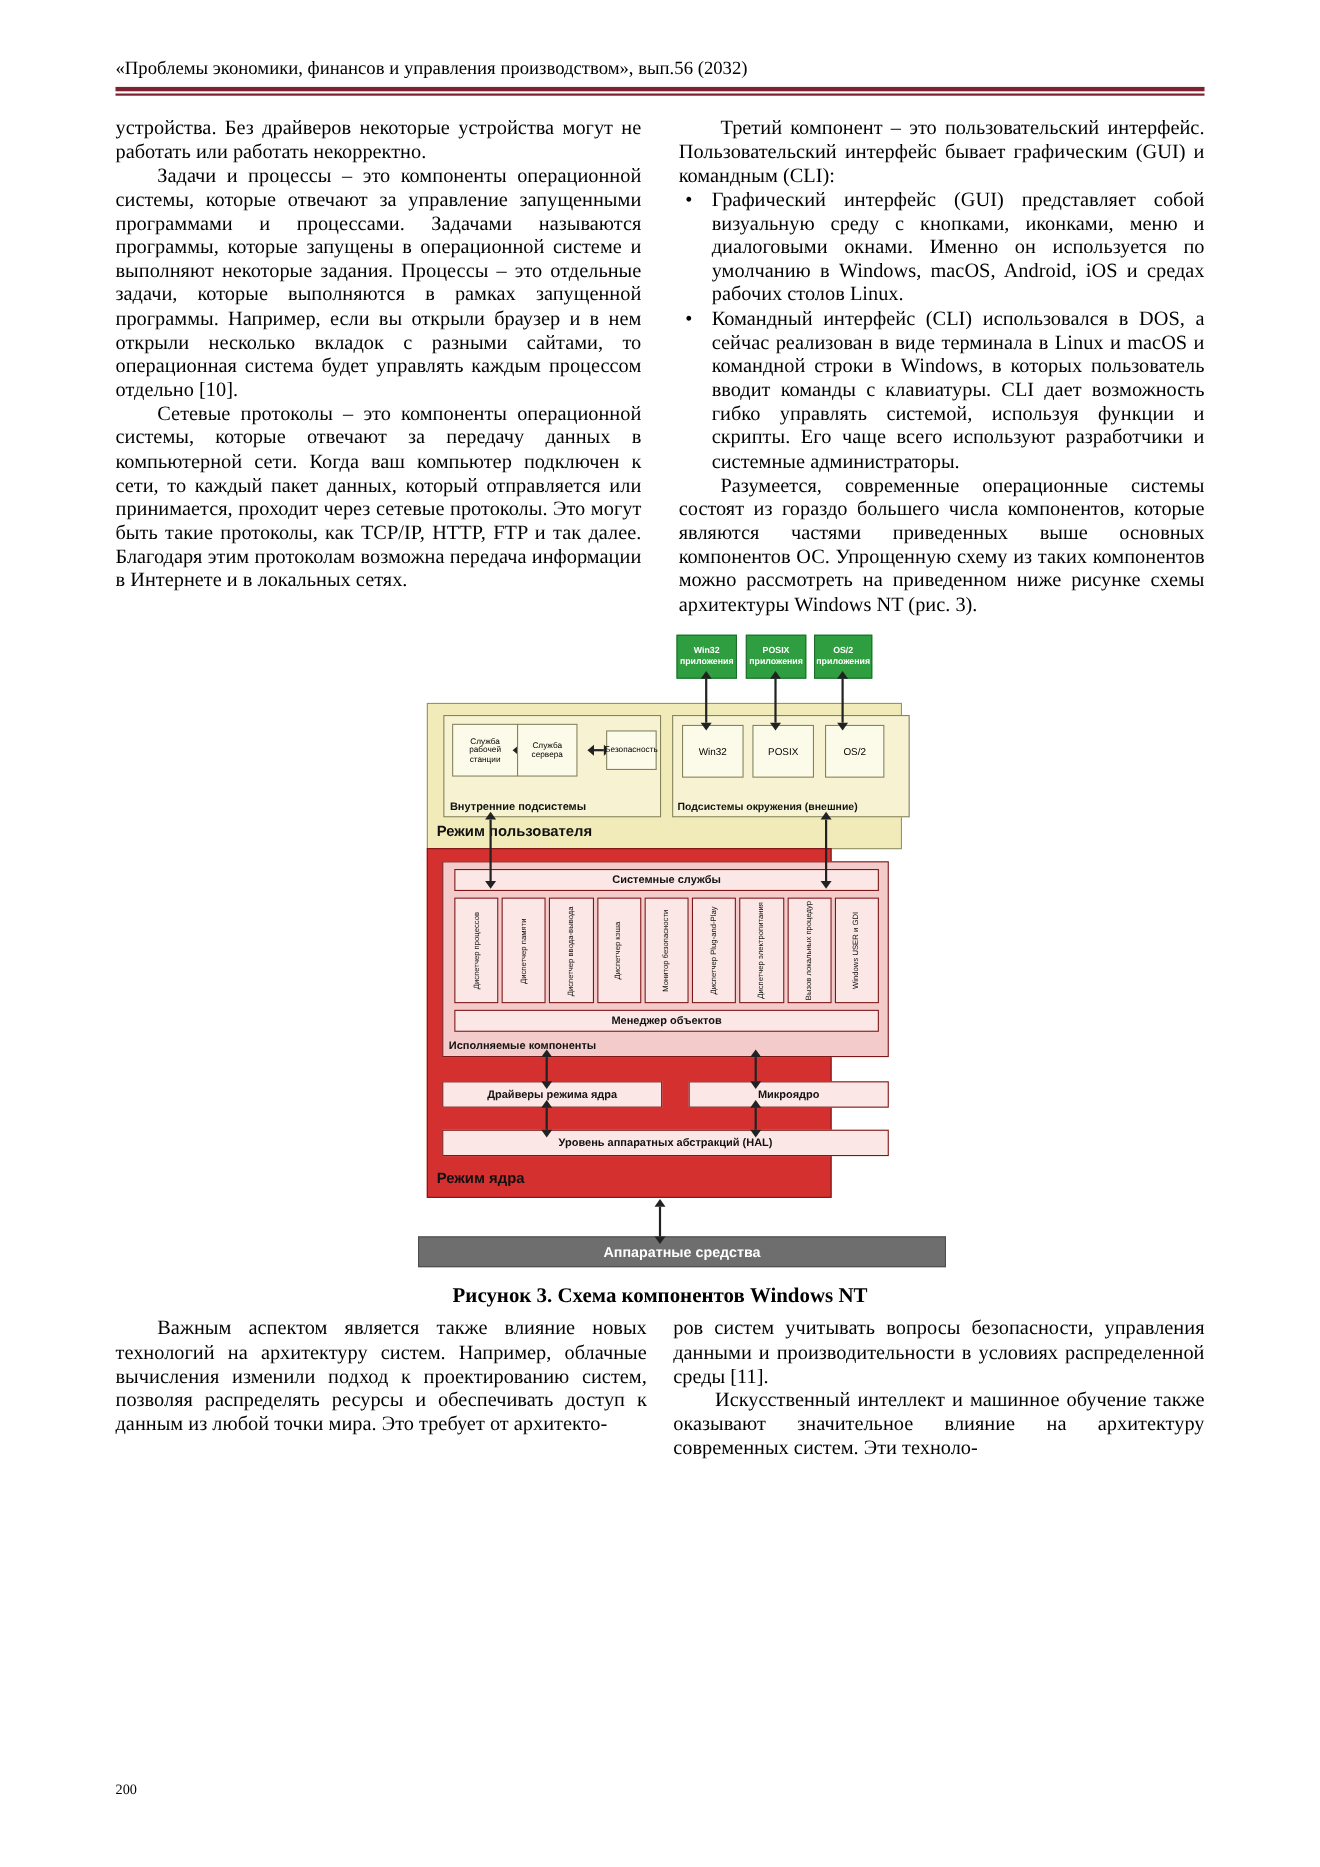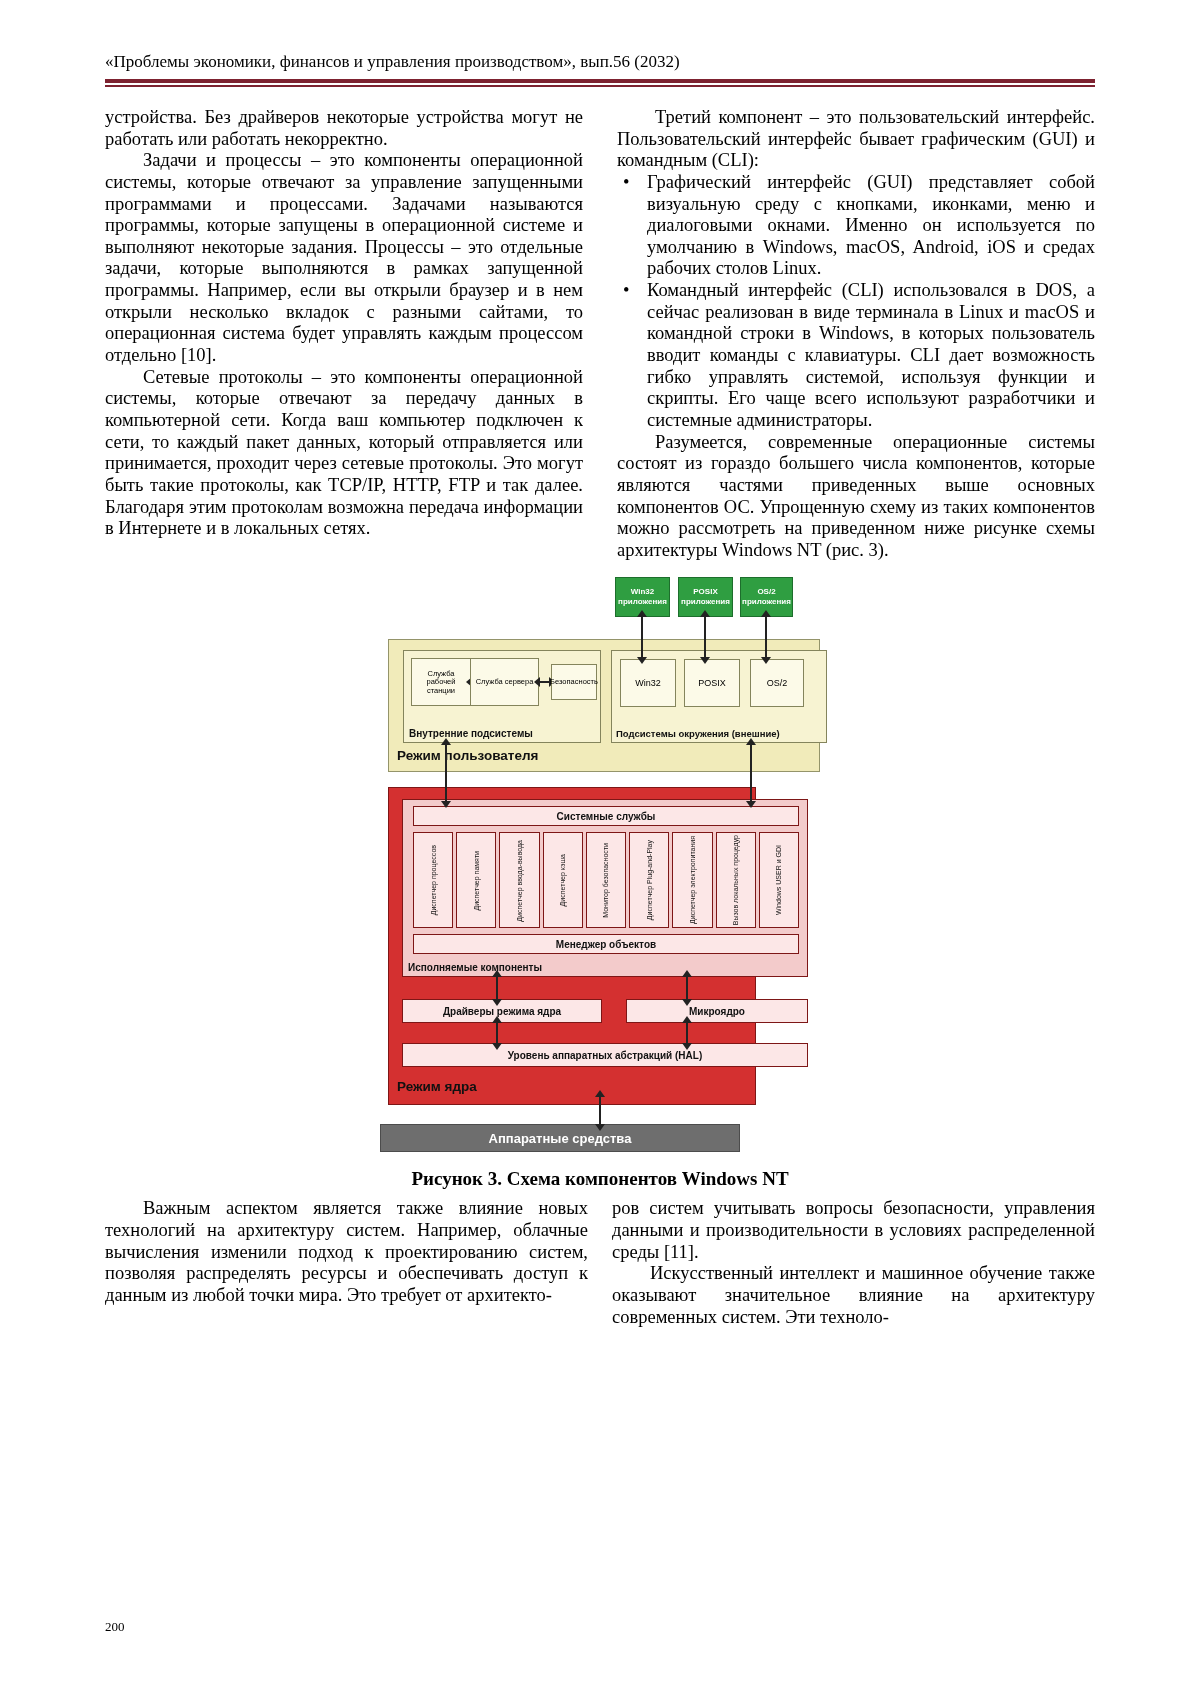--- a/index.html
+++ b/index.html
@@ -43,33 +43,33 @@
 
   .um { position:absolute; left:8px; top:62px; width:432px; height:133px;
         background:#f1ebba; border:1px solid #94946a; }
   .um-inner { position:absolute; background:#f7f3d2; border:1px solid #84845c; }
   .smallbox { position:absolute; background:#fcfae8; border:1px solid #84845c;
               font-size:7.5px; line-height:1.15; padding:1px;
               display:flex; align-items:center; justify-content:center; text-align:center; }
   .inner-label { position:absolute; font-size:10px; font-weight:bold; color:#111; white-space:nowrap; }
   .region-label { position:absolute; font-size:13.5px; font-weight:bold; color:#111; }
 
-  .km { position:absolute; left:8px; top:210px; width:368px; height:318px;
+  .km { position:absolute; left:8px; top:194px; width:368px; height:318px;
         background:#d43030; border:1px solid #7d1616; }
   .panel { position:absolute; left:13px; top:11px; width:406px; height:178px;
            background:#f3cbcb; border:1px solid #7d1616; }
   .kbar { position:absolute; background:#fce7e7; border:1px solid #7d1616;
           font-size:10px; font-weight:bold; color:#111;
           display:flex; align-items:center; justify-content:center; text-align:center; }
   .mgr-row { position:absolute; left:10px; top:32px; width:386px; height:96px; display:flex; gap:3px; }
   .mgr { flex:1; background:#fce7e7; border:1px solid #7d1616; overflow:hidden;
          display:flex; align-items:center; justify-content:center; }
   .mgr span { writing-mode:vertical-rl; transform:rotate(180deg); font-size:7px;
               line-height:1.3; text-align:center; color:#111; }
-  .hw { position:absolute; left:0; top:547px; width:360px; height:28px;
+  .hw { position:absolute; left:0; top:547px; width:480px; height:28px;
         background:#6e6e6e; border:1px solid #4c4c4c; color:#fff; font-weight:bold;
         font-size:13px; display:flex; align-items:center; justify-content:center; }
   .caption { text-align:center; font-weight:bold; font-size:19px; margin-top:16px; }
   .cols-bottom { display:flex; gap:24px; margin-top:8px; }
   .footer-num { position:absolute; left:105px; bottom:62px; font-size:13px; }
 </style>
 </head>
 <body>
 
 <div class="page">
@@ -105,21 +105,21 @@
       <div class="appbox" style="left:298px;width:55px">POSIX приложения</div>
       <div class="appbox" style="left:360px;width:53px">OS/2 приложения</div>
       <div class="av" style="left:261px;top:40px;height:40px"></div>
       <div class="av" style="left:324px;top:40px;height:40px"></div>
       <div class="av" style="left:385px;top:40px;height:40px"></div>
 
       <div class="um">
         <div class="um-inner" style="left:14px;top:10px;width:198px;height:93px">
           <div class="smallbox" style="left:7px;top:7px;width:60px;height:48px">Служба рабочей станции</div>
           <div class="ah" style="left:68px;top:30px;width:9px"></div>
-          <div class="smallbox" style="left:66px;top:7px;width:69px;height:48px">Служба сервера</div>
+          <div class="smallbox" style="left:66px;top:7px;width:55px;height:48px">Служба сервера</div>
           <div class="ah" style="left:136px;top:30px;width:9px"></div>
           <div class="smallbox" style="left:147px;top:13px;width:46px;height:36px">Безопасность</div>
           <div class="inner-label" style="left:5px;bottom:3px">Внутренние подсистемы</div>
         </div>
         <div class="um-inner" style="left:222px;top:10px;width:216px;height:93px">
           <div class="smallbox" style="left:8px;top:8px;width:56px;height:48px;font-size:9px">Win32</div>
           <div class="smallbox" style="left:72px;top:8px;width:56px;height:48px;font-size:9px">POSIX</div>
           <div class="smallbox" style="left:138px;top:8px;width:54px;height:48px;font-size:9px">OS/2</div>
           <div class="inner-label" style="left:4px;bottom:3px;font-size:9.5px">Подсистемы окружения (внешние)</div>
         </div>

